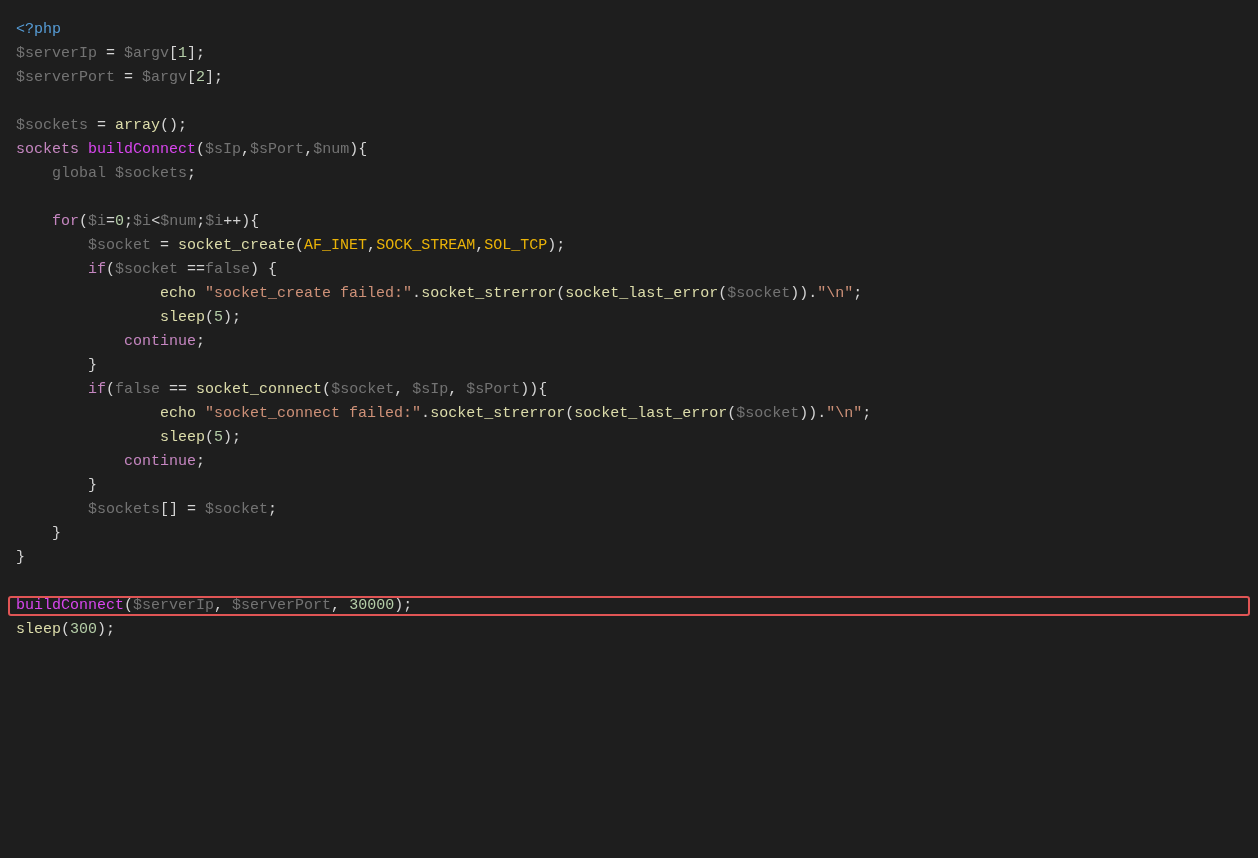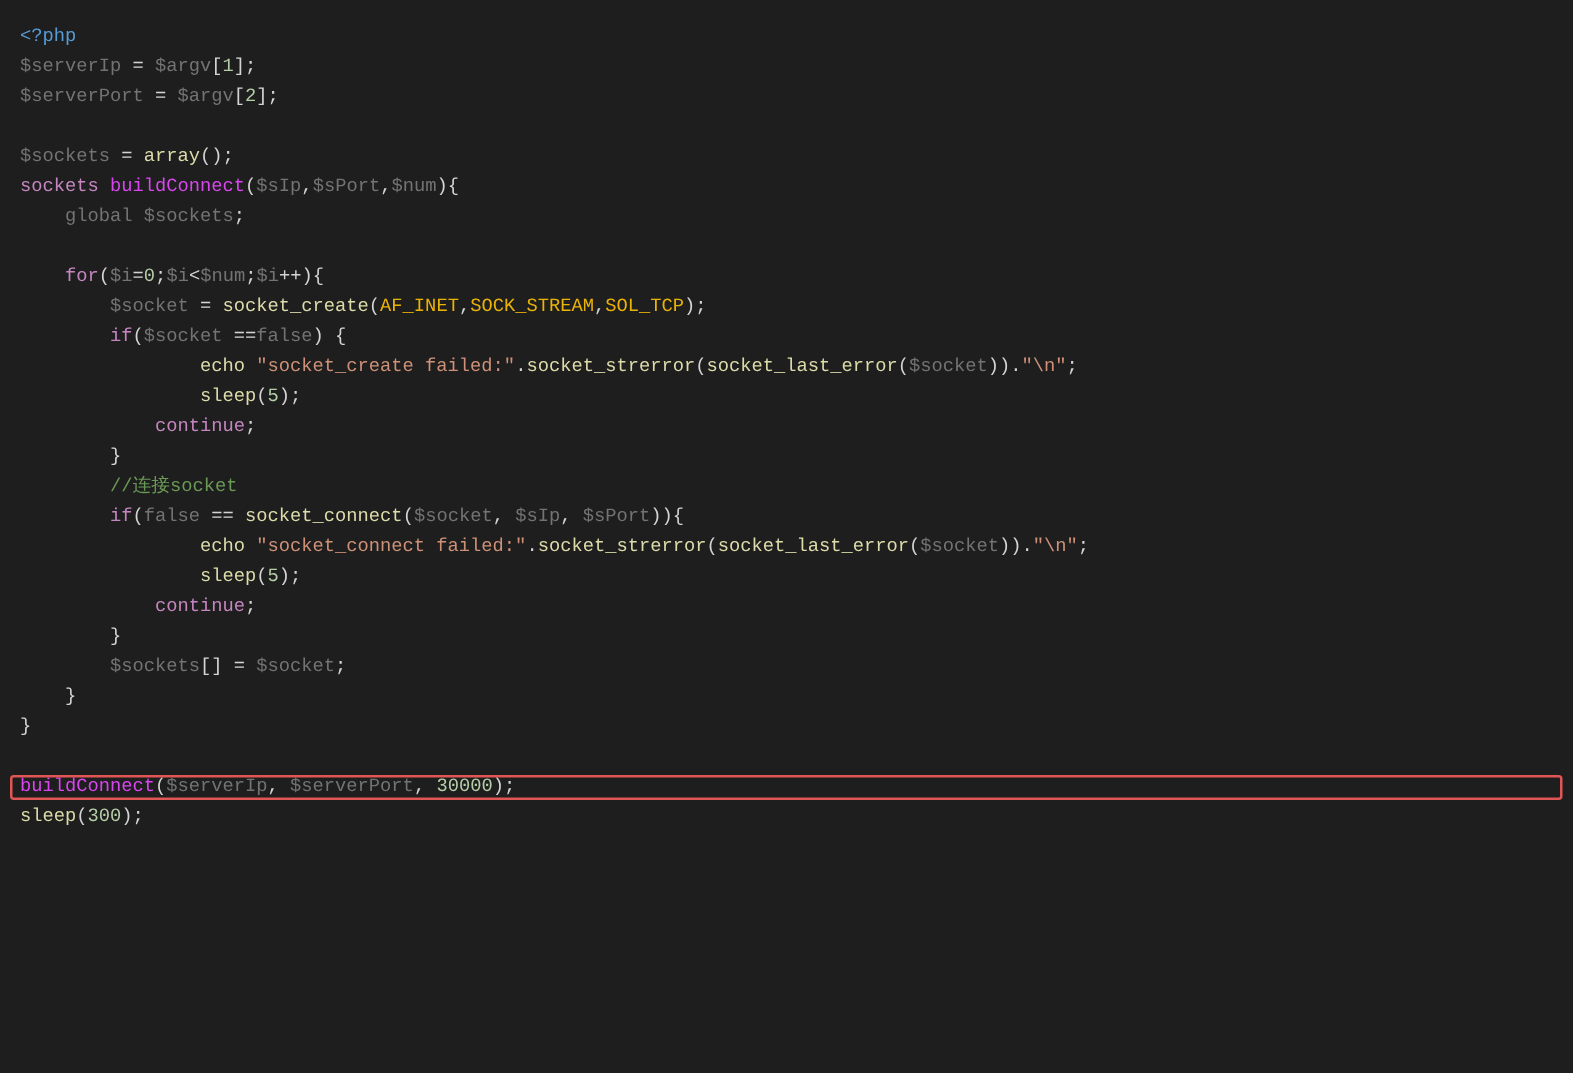--- a/index.html
+++ b/index.html
@@ -189,24 +189,20 @@
     <span class="plain">            </span>
     <span class="keyword">continue</span>
     <span class="plain">;</span>
   </div>
 
   <div class="code-line">
     <span class="plain">        </span>
     <span class="plain">}</span>
   </div>
 
-  <div class="code-line">
-    <span class="plain">        </span>
-    <span class="comment">//连接socket</span>
-  </div>
 
   <div class="code-line">
     <span class="plain">        </span>
     <span class="keyword">if</span>
     <span class="plain">(</span>
     <span class="keyword-blue">false</span>
     <span class="plain"> == </span>
     <span class="builtin">socket_connect</span>
     <span class="plain">(</span>
     <span class="variable">$socket</span>

